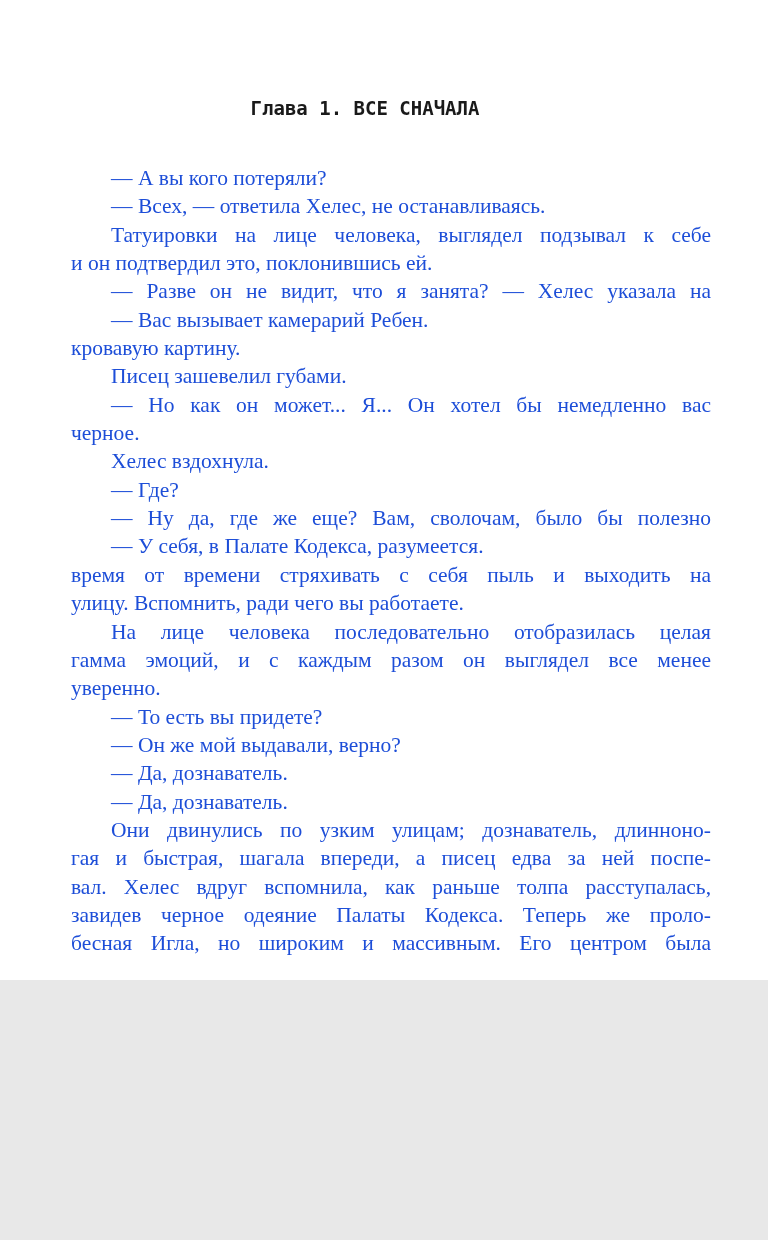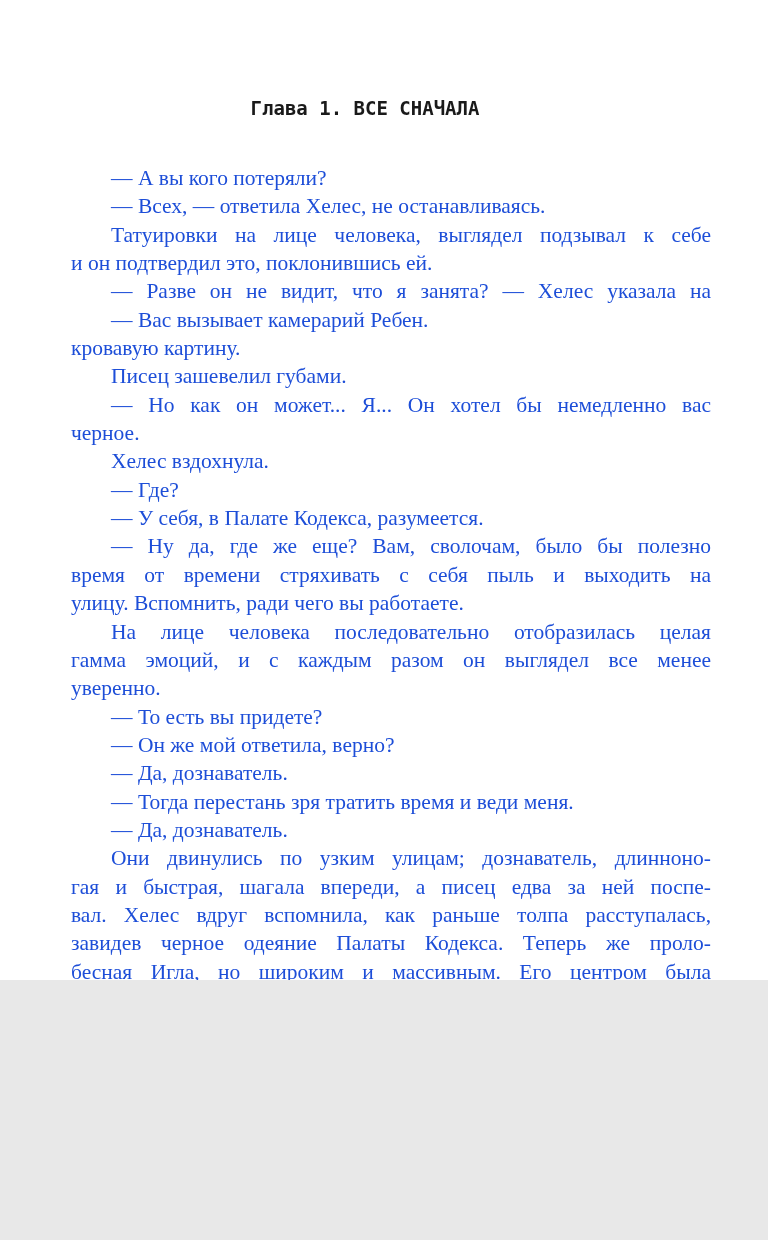--- a/index.html
+++ b/index.html
@@ -79,31 +79,30 @@
       <div class="line indent just">Татуировки на лице человека, выглядел подзывал к себе</div>
       <div class="line">и он подтвердил это, поклонившись ей.</div>
       <div class="line indent just">— Разве он не видит, что я занята? — Хелес указала на</div>
       <div class="line indent">— Вас вызывает камерарий Ребен.</div>
       <div class="line">кровавую картину.</div>
       <div class="line indent">Писец зашевелил губами.</div>
       <div class="line indent just">— Но как он может... Я... Он хотел бы немедленно вас</div>
       <div class="line">черное.</div>
       <div class="line indent">Хелес вздохнула.</div>
       <div class="line indent">— Где?</div>
+      <div class="line indent just">— Ну да, где же еще? Вам, сволочам, было бы полезно</div>
       <div class="line indent">— У себя, в Палате Кодекса, разумеется.</div>
-      <div class="line indent just">— Ну да, где же еще? Вам, сволочам, было бы полезно</div>
       <div class="line just">время от времени стряхивать с себя пыль и выходить на</div>
       <div class="line">улицу. Вспомнить, ради чего вы работаете.</div>
       <div class="line indent just">На лице человека последовательно отобразилась целая</div>
       <div class="line just">гамма эмоций, и с каждым разом он выглядел все менее</div>
       <div class="line">уверенно.</div>
       <div class="line indent">— То есть вы придете?</div>
-      <div class="line indent">— Он же мой ответила, верно?</div>
+      <div class="line indent">— Он же мой выдавали, верно?</div>
       <div class="line indent">— Да, дознаватель.</div>
-      <div class="line indent">— Тогда перестань зря тратить время и веди меня.</div>
       <div class="line indent">— Да, дознаватель.</div>
       <div class="line indent just">Они двинулись по узким улицам; дознаватель, длинноно-</div>
       <div class="line just">гая и быстрая, шагала впереди, а писец едва за ней поспе-</div>
       <div class="line just">вал. Хелес вдруг вспомнила, как раньше толпа расступалась,</div>
       <div class="line just">завидев черное одеяние Палаты Кодекса. Теперь же проло-</div>
       <div class="line just">бесная Игла, но широким и массивным. Его центром была</div>
     </div>
 
   <div class="page-number">— 15 —</div>
 </div>

